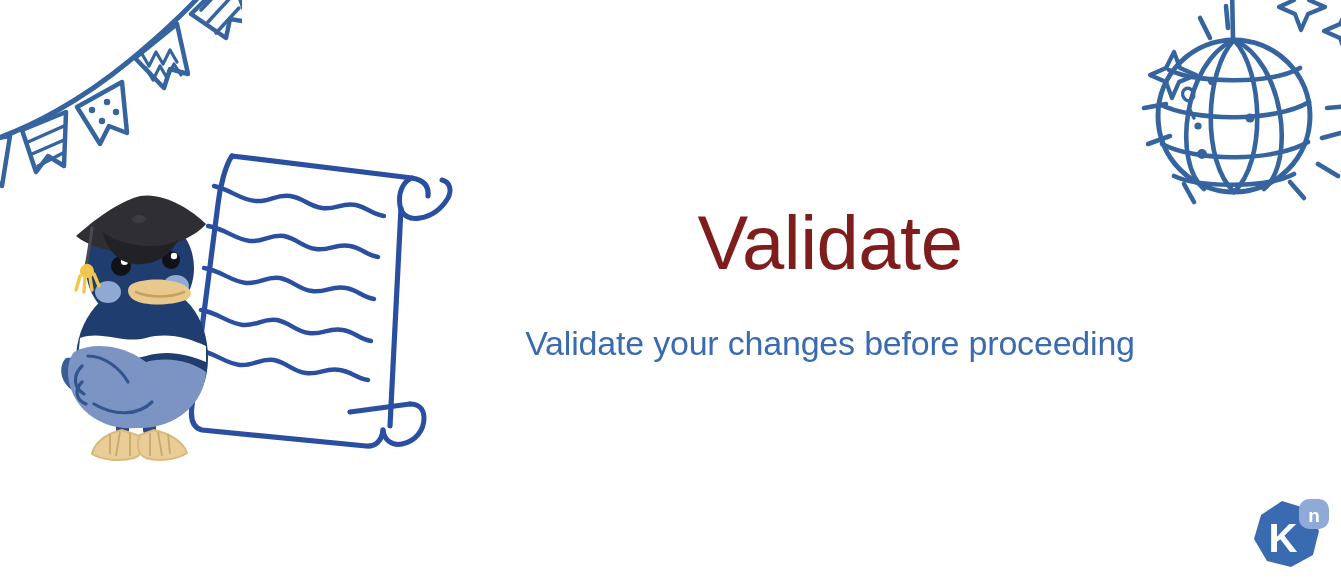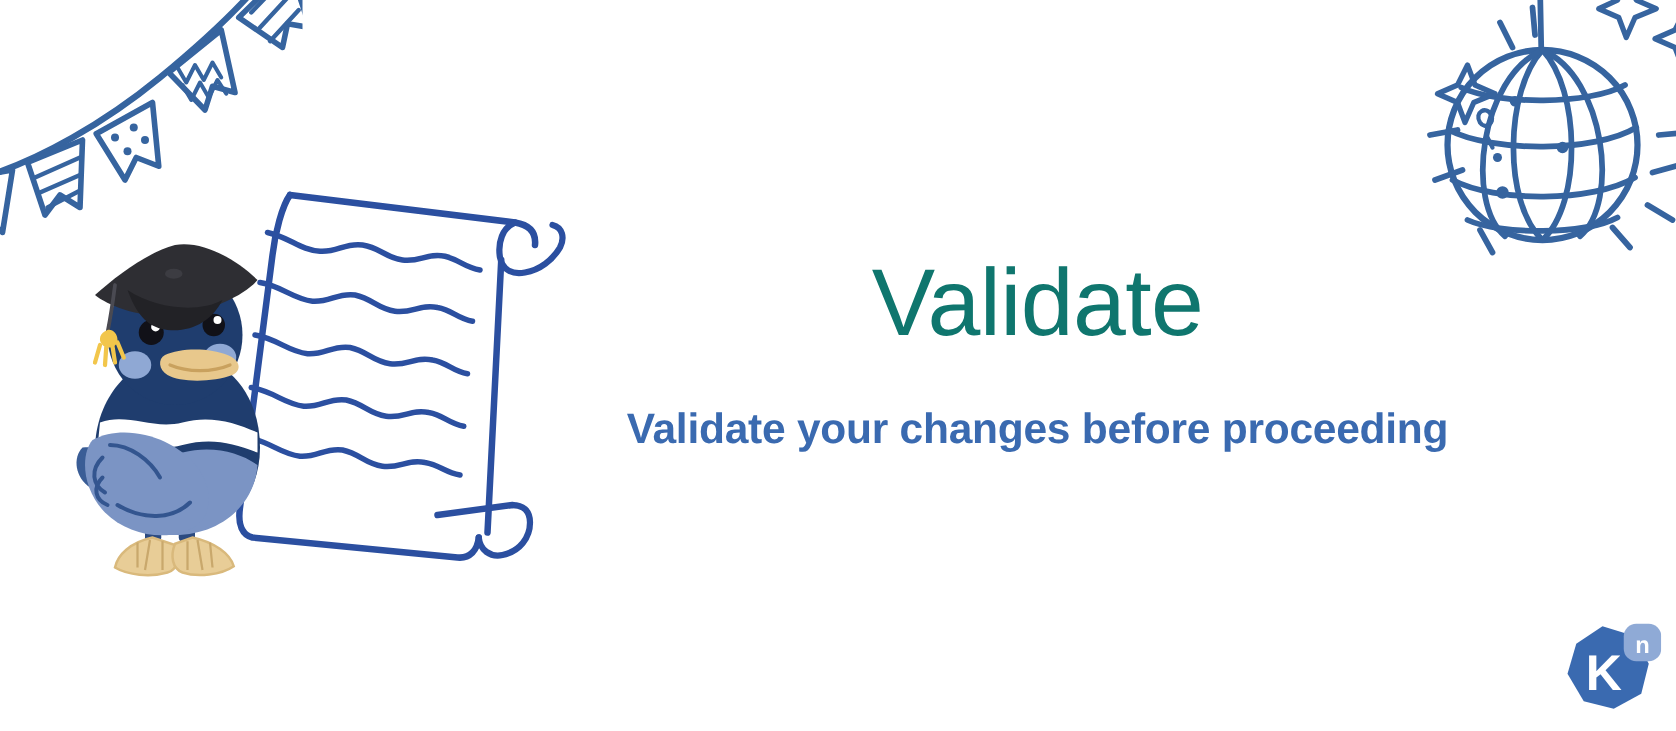--- a/index.html
+++ b/index.html
@@ -36,28 +36,28 @@
     width: 710px;
     text-align: center;
   }
   #page-title {
     margin: 0;
     font-family: "Liberation Sans", sans-serif;
     font-size: 76px;
     font-weight: 400;
     line-height: 1.0;
     letter-spacing: -0.5px;
-    color: #0f766e;
+    color: #7f1d1d;
     white-space: nowrap;
   }
   #page-subtitle {
     margin: 44px 0 0 0;
     font-family: "Liberation Sans", sans-serif;
     font-size: 34px;
-    font-weight: 700;
+    font-weight: 400;
     line-height: 1.1;
     letter-spacing: -0.2px;
     color: #3A6AB0;
     white-space: nowrap;
   }
 
   
   #logo-badge {
     position: absolute;
     left: 1247px;

